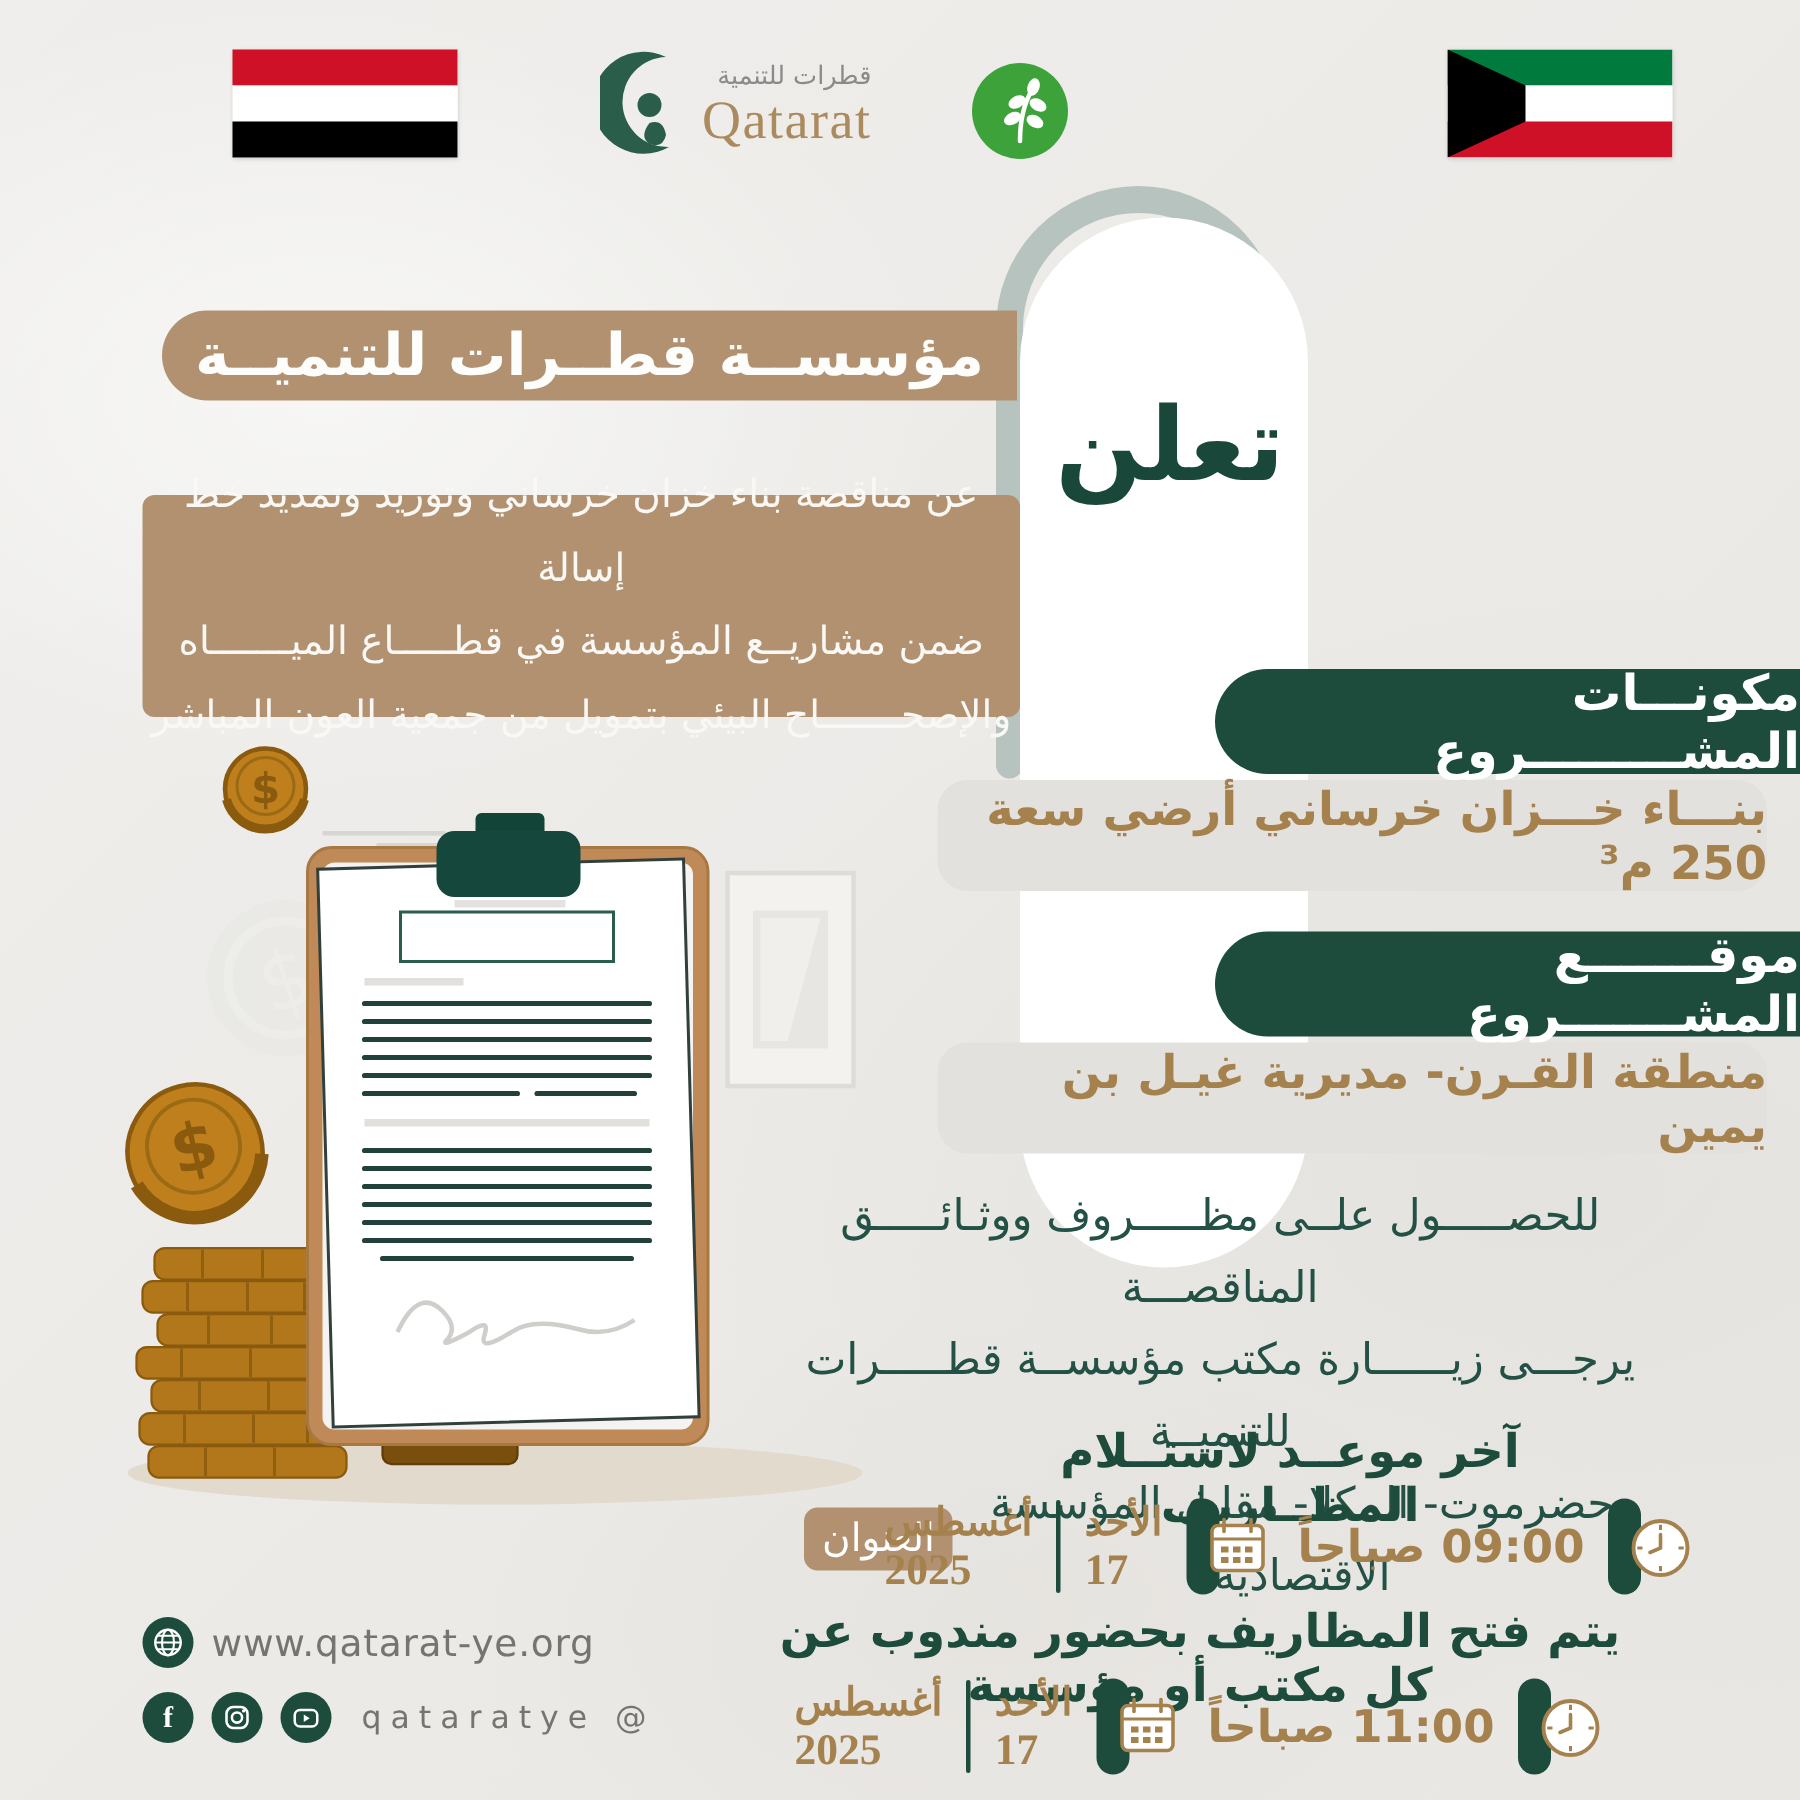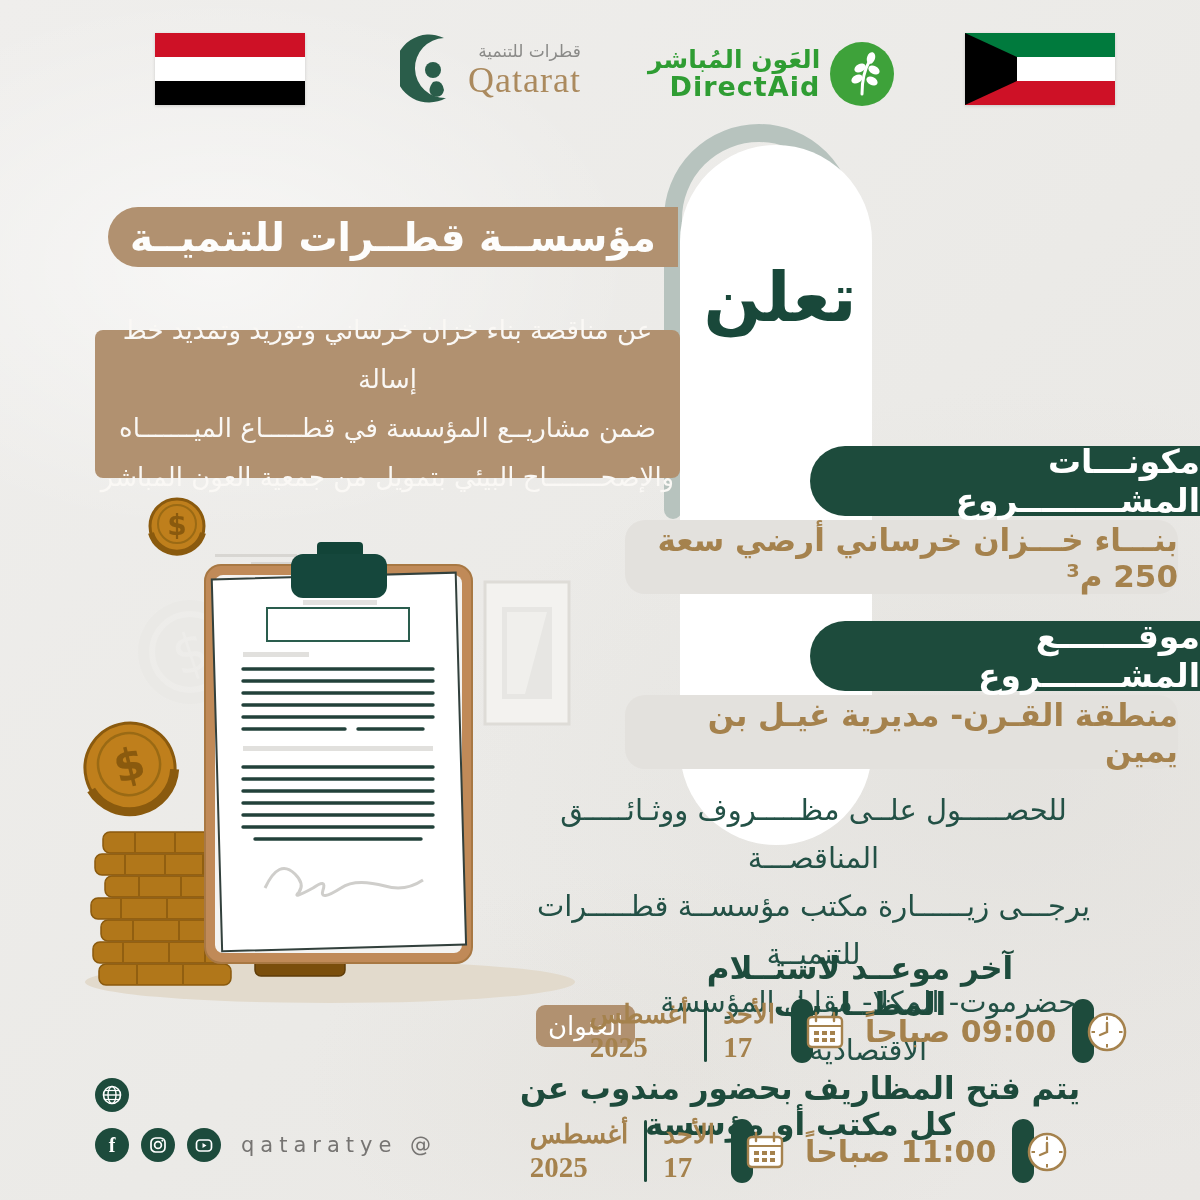--- a/index.html
+++ b/index.html
@@ -93,24 +93,20 @@
       <circle cx="33" cy="38" r="8" fill="#2a5d4a"></circle>
       <path d="M33 50 q9 -3 11 8 q-2 9 -11 6 q-7 -5 0 -14 Z" fill="#2a5d4a"></path>
     </svg>
     <div class="qatarat-text">
       <span class="qatarat-ar">قطرات للتنمية</span>
       <span class="qatarat-en">Qatarat</span>
     </div>
   </div>
 
   <div class="abs" id="directaid-logo">
-    <div class="directaid-text">
-      <span class="directaid-ar">العَون المُباشر</span>
-      <span class="directaid-en">DirectAid</span>
-    </div>
     <div class="directaid-circle">
       <svg width="40" height="44" viewBox="0 0 40 44">
         <path d="M20 42 C20 30 22 18 28 8" stroke="#ffffff" stroke-width="3" fill="none" stroke-linecap="round"></path>
         <ellipse cx="29" cy="6" rx="4" ry="6" fill="#ffffff" transform="rotate(18 29 6)"></ellipse>
         <ellipse cx="18" cy="16" rx="6" ry="4" fill="#ffffff" transform="rotate(-28 18 16)"></ellipse>
         <ellipse cx="32" cy="18" rx="6" ry="4" fill="#ffffff" transform="rotate(28 32 18)"></ellipse>
         <ellipse cx="15" cy="27" rx="6" ry="4" fill="#ffffff" transform="rotate(-28 15 27)"></ellipse>
         <ellipse cx="30" cy="29" rx="6" ry="4" fill="#ffffff" transform="rotate(28 30 29)"></ellipse>
       </svg>
     </div>
@@ -262,20 +258,21 @@
   <div class="abs foot-row" id="foot-web">
     <span class="foot-circle">
       <svg width="22" height="22" viewBox="0 0 22 22">
         <circle cx="11" cy="11" r="8.5" fill="none" stroke="#ffffff" stroke-width="1.6"></circle>
         <ellipse cx="11" cy="11" rx="4" ry="8.5" fill="none" stroke="#ffffff" stroke-width="1.4"></ellipse>
         <line x1="2.5" y1="11" x2="19.5" y2="11" stroke="#ffffff" stroke-width="1.4"></line>
         <line x1="4" y1="6.5" x2="18" y2="6.5" stroke="#ffffff" stroke-width="1.2"></line>
         <line x1="4" y1="15.5" x2="18" y2="15.5" stroke="#ffffff" stroke-width="1.2"></line>
       </svg>
     </span>
+    <span class="foot-text">www.qatarat-ye.org</span>
   </div>
 
   <div class="abs foot-row" id="foot-social">
     <span class="foot-circle">
         <span class="fb-glyph">f</span>
       </span>
     <span class="foot-circle">
       <svg width="20" height="20" viewBox="0 0 20 20">
         <rect x="3" y="3" width="14" height="14" rx="4.5" fill="none" stroke="#ffffff" stroke-width="1.7"></rect>
         <circle cx="10" cy="10" r="3.4" fill="none" stroke="#ffffff" stroke-width="1.7"></circle>

